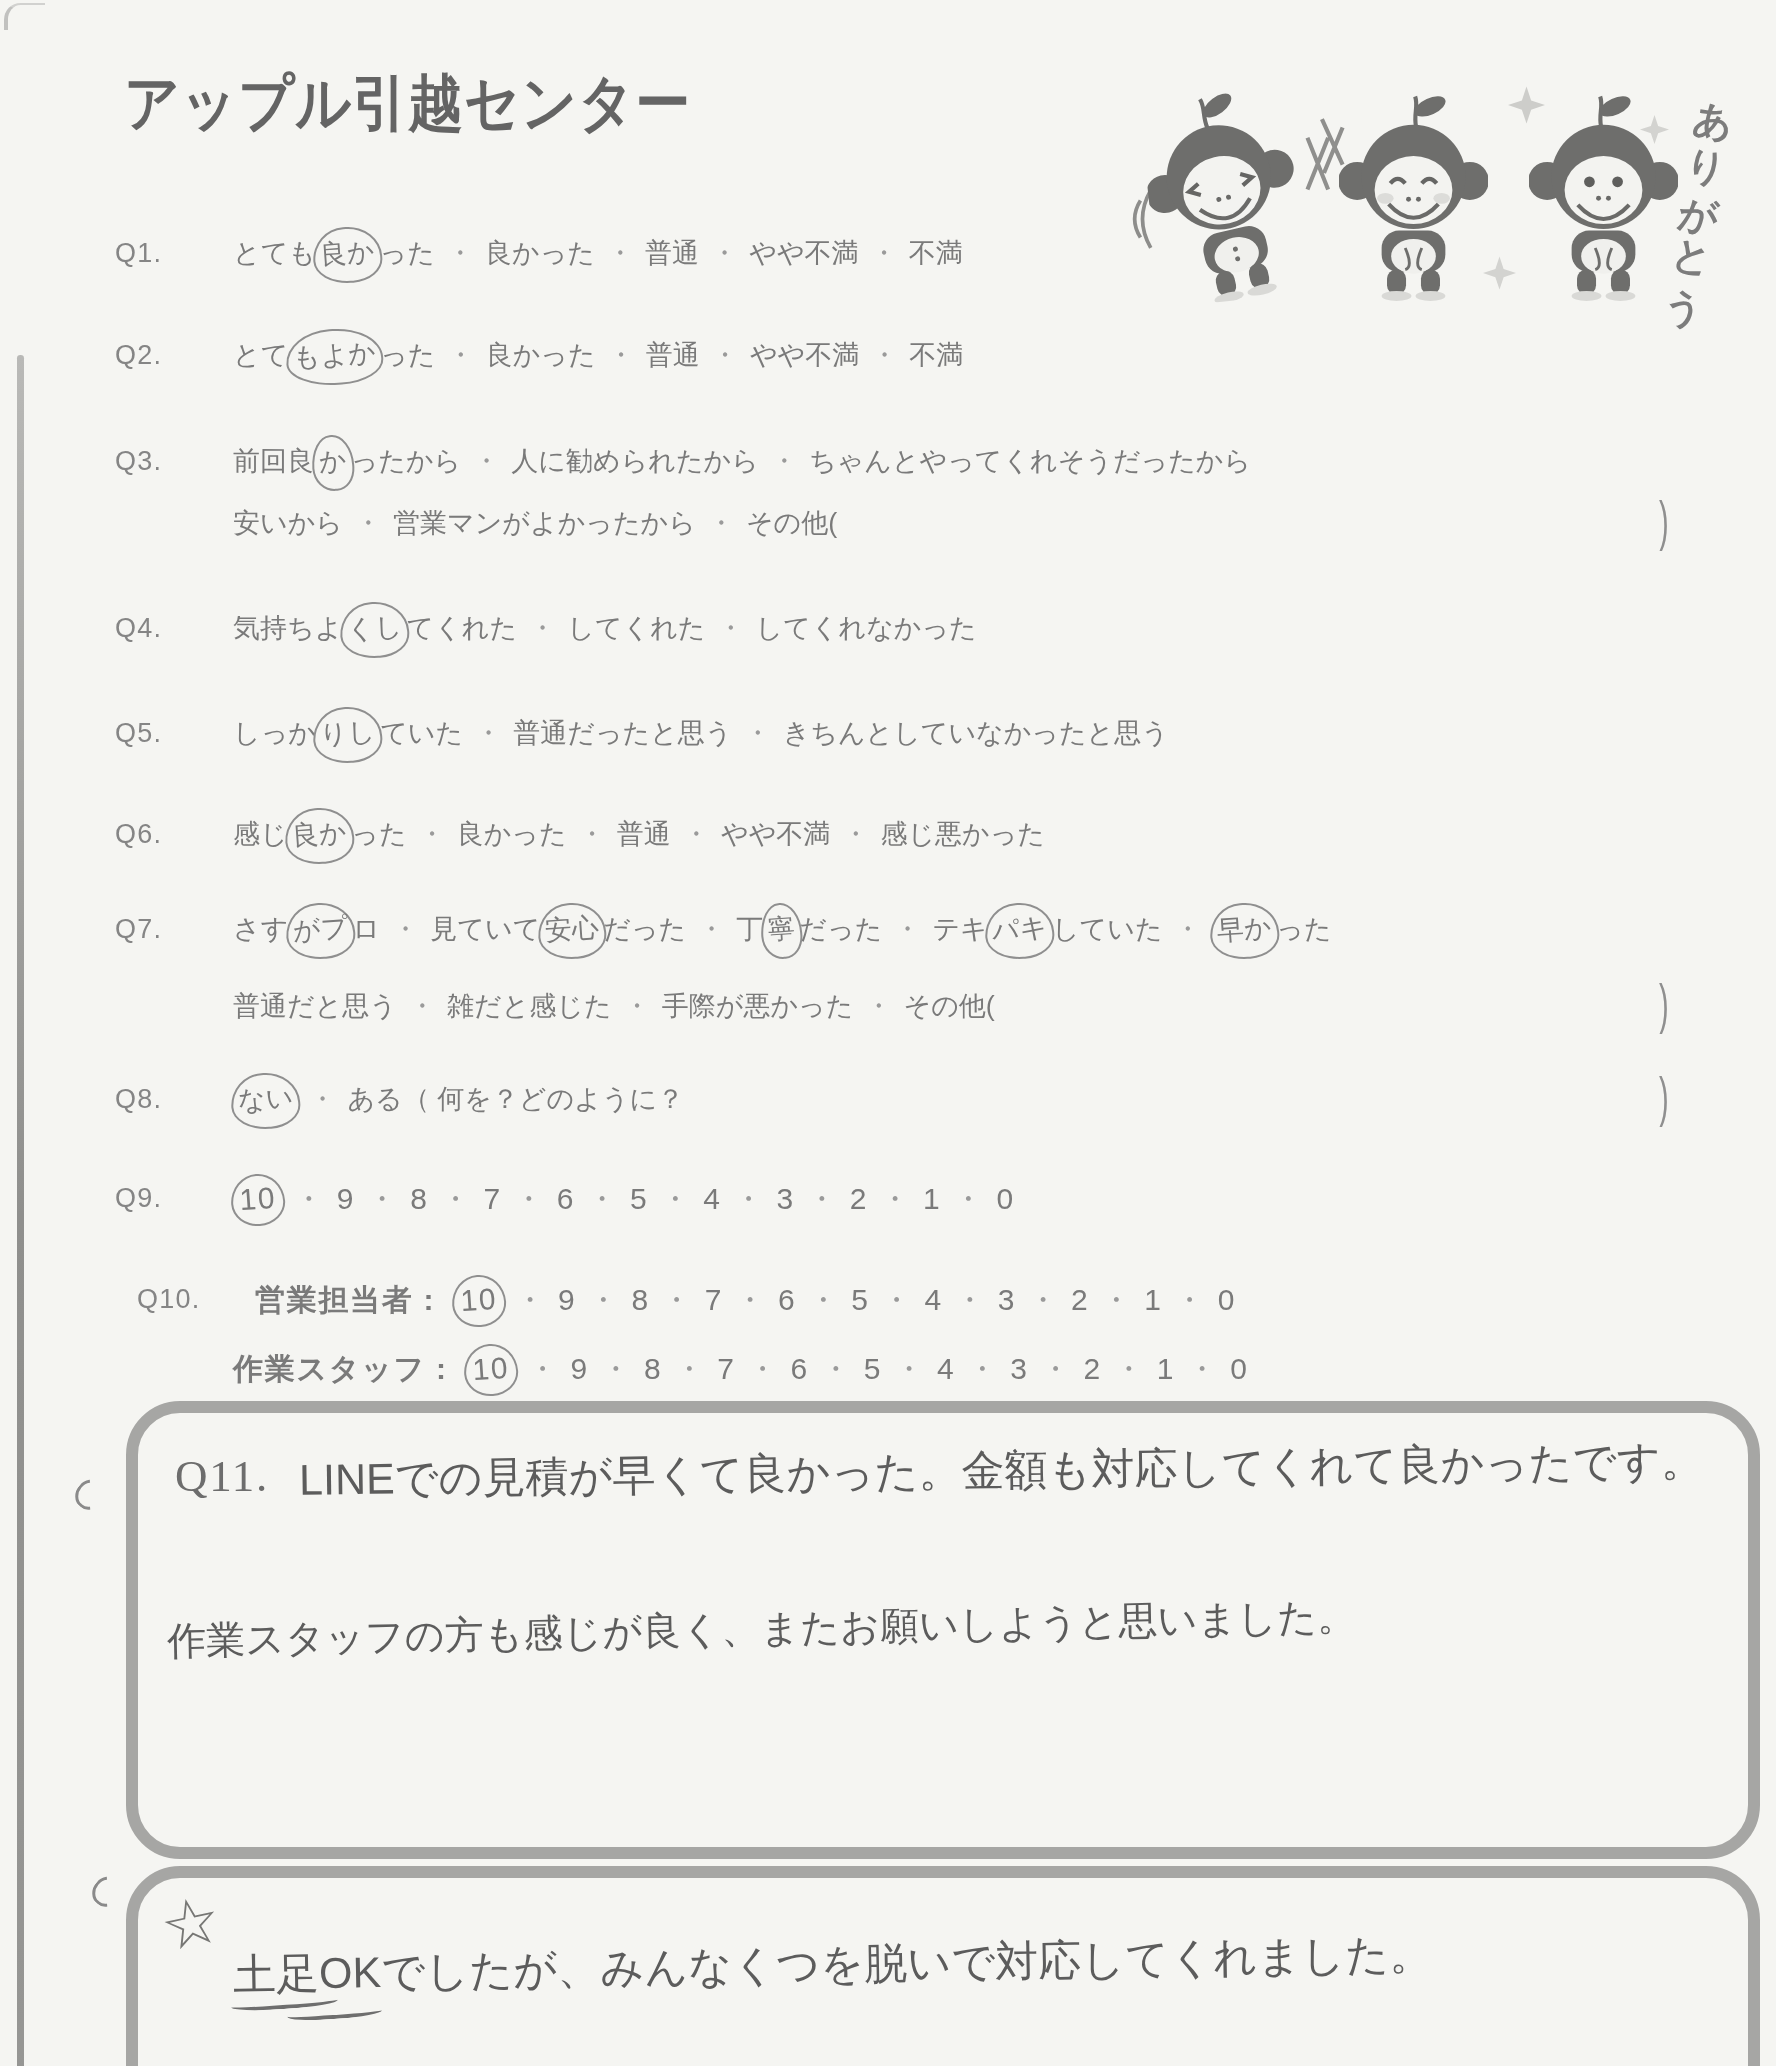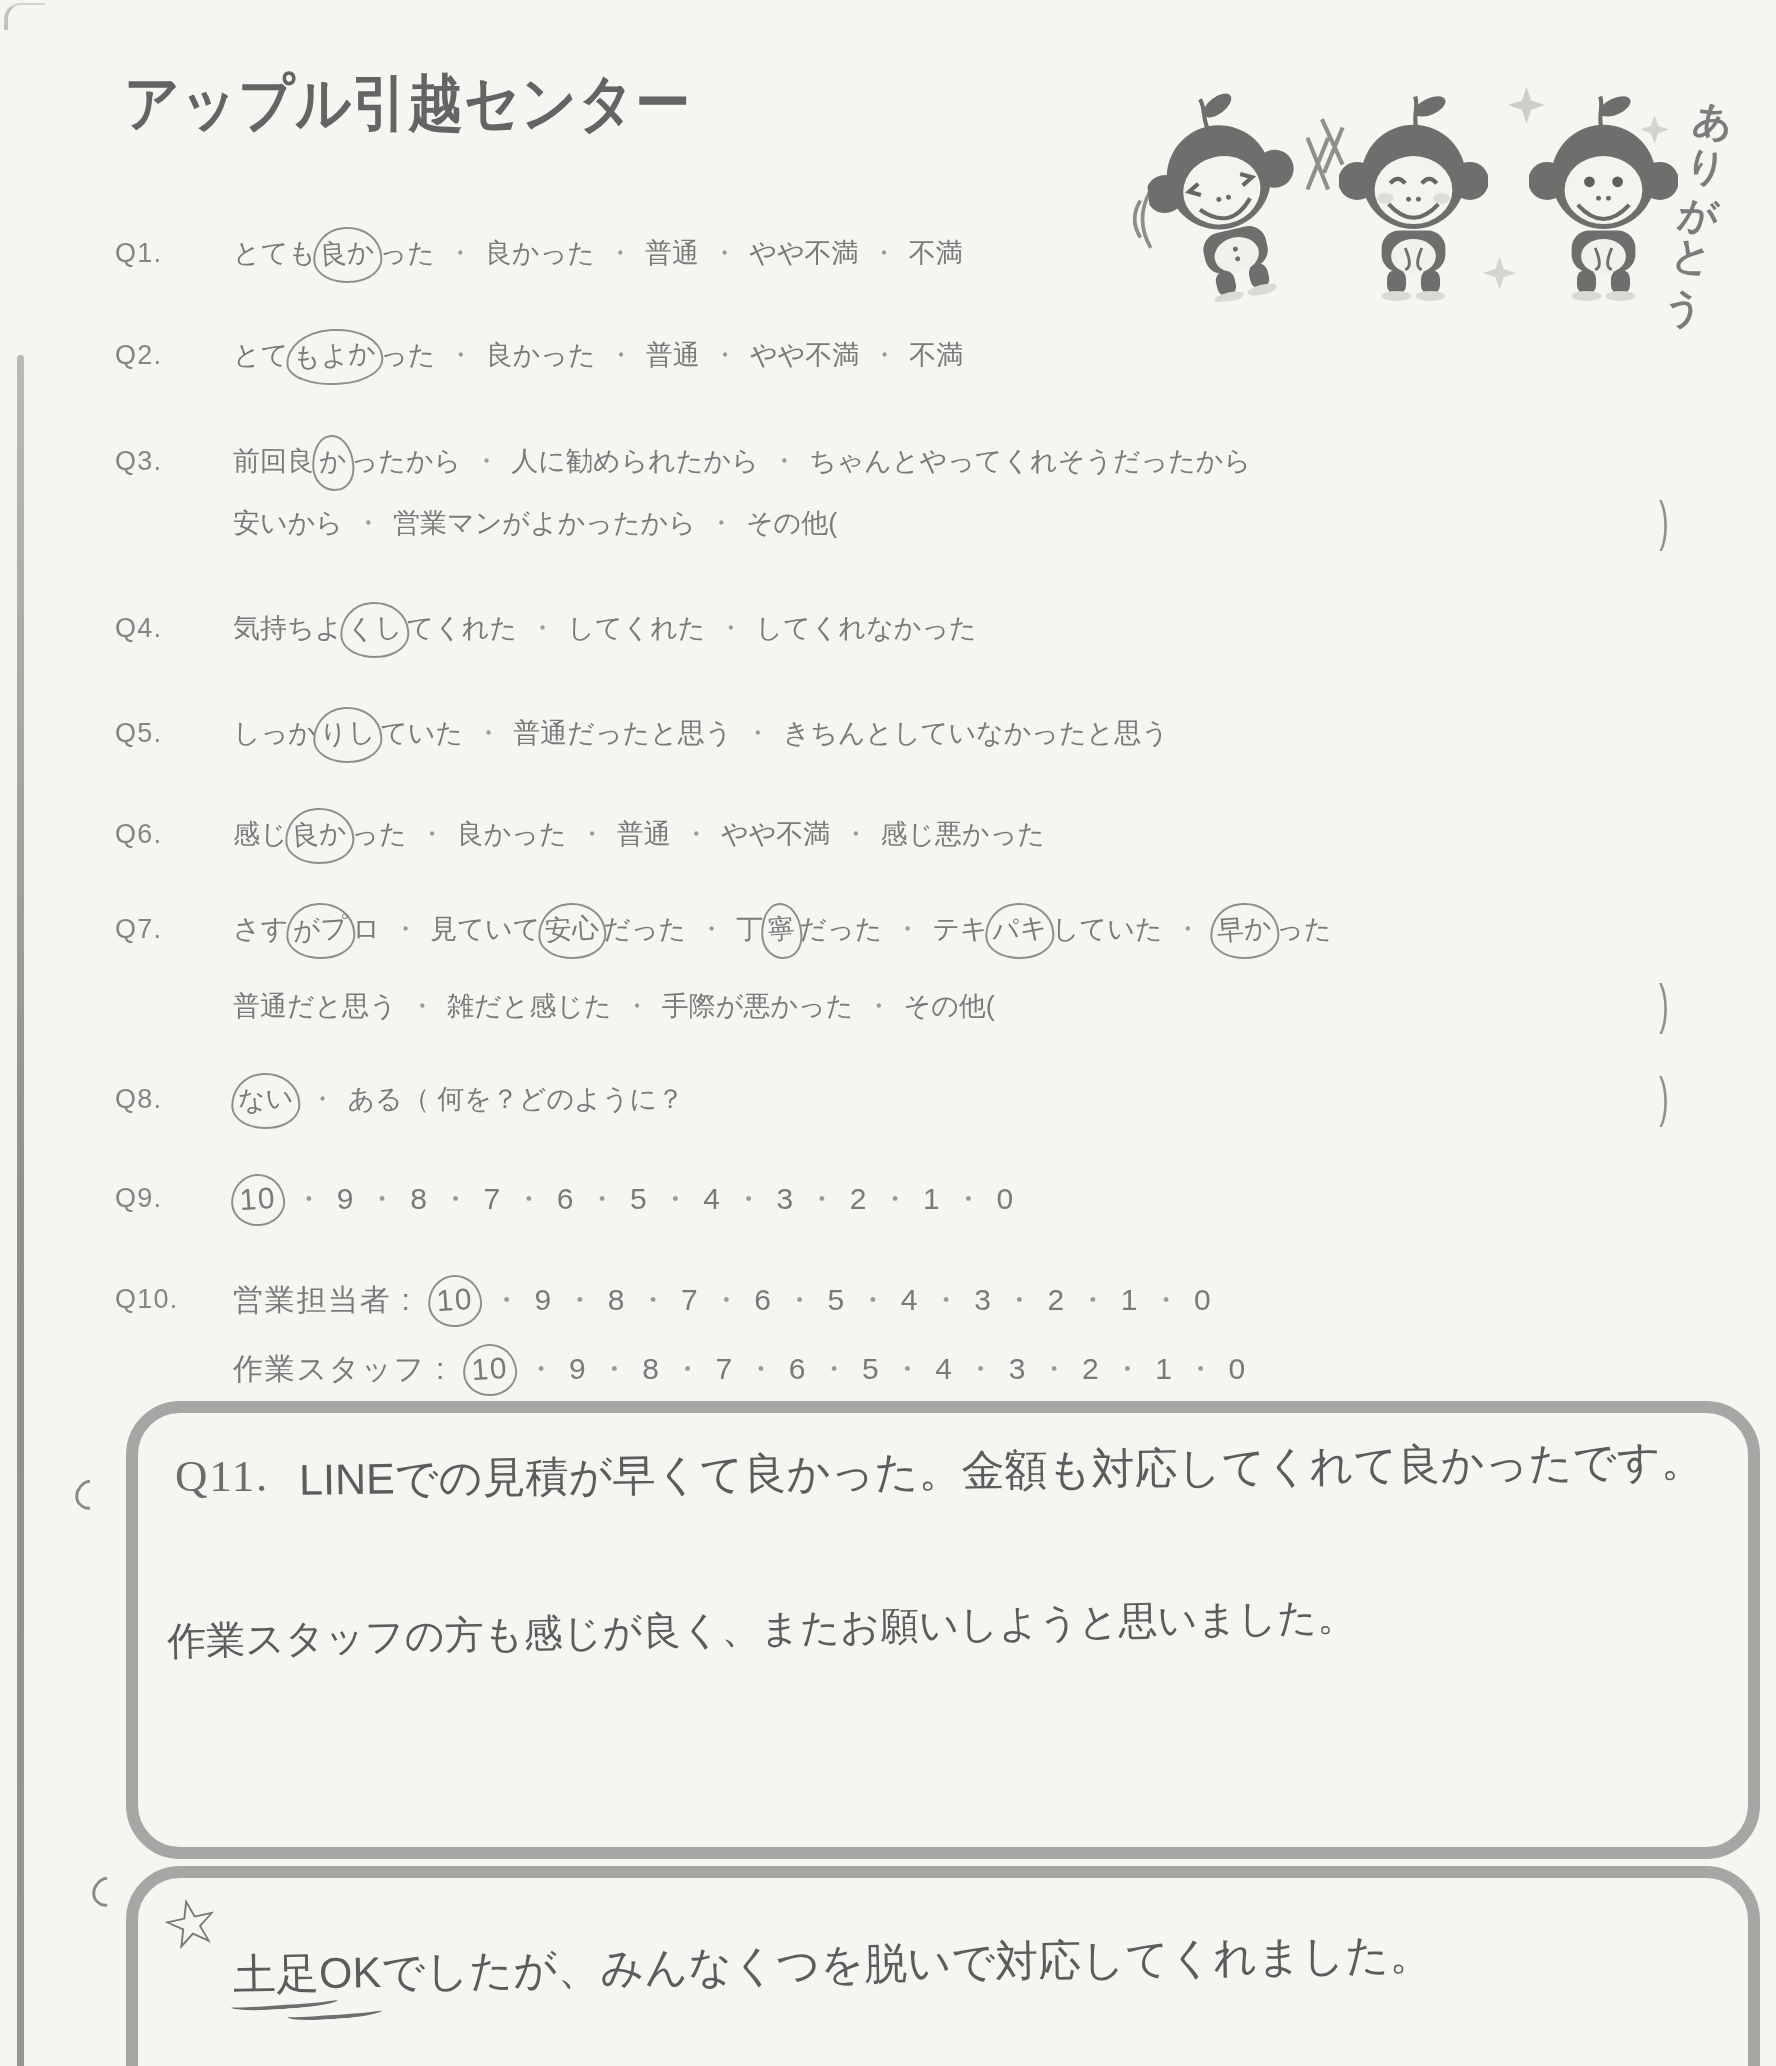--- a/index.html
+++ b/index.html
@@ -39,21 +39,21 @@
     font-size:30px; color:#8a8a8a; letter-spacing:0.4px; white-space:nowrap;
   }
   
   .q-row {
     position:absolute; left:0; width:1446px; height:45px;
     font-size:27px; color:#7a7a7a; white-space:nowrap; line-height:45px;text-align:center;
   }
   .q-id { position:absolute; left:115px; top:0; letter-spacing:1.2px; color:#858585; }
   .q-opts { position:absolute; left:233px; top:0; }
   .q-opts.num { font-size:30px; letter-spacing:1.7px; }
-  .q-prefix { margin-right:19px; }
+  .q-prefix { margin-right:19px;font-weight:bold; }
   .sep { margin:0 11.6px; color:#9a9a9a; }
   .circled {
     display:inline-block; line-height:1;
     border:2.9px solid #8f8f8f;
     border-radius:48% 52% 46% 54% / 60% 58% 42% 44%;
     padding:10.7px 5px 14px; margin:-14px -2.5px;
     transform:rotate(-4deg);
   }
   .q-opts.num .circled { padding:8.3px 6.6px 10px; border-radius:50% 50% 50% 50%/55% 55% 45% 45%; }
   .tail {
@@ -243,21 +243,21 @@
       </div>
       <div class="q-row" style="top: 1077px;">
         <span class="q-id">Q8.</span>
         <span class="q-opts"><span class="opt"><span class="circled">ない</span></span><span class="sep">・</span><span class="opt">ある（ 何を？どのように？</span></span>
         <span class="tail">)</span>
       </div>
       <div class="q-row" style="top: 1176px;">
         <span class="q-id">Q9.</span>
         <span class="q-opts num"><span class="opt"><span class="circled">10</span></span><span class="sep">・</span><span class="opt">9</span><span class="sep">・</span><span class="opt">8</span><span class="sep">・</span><span class="opt">7</span><span class="sep">・</span><span class="opt">6</span><span class="sep">・</span><span class="opt">5</span><span class="sep">・</span><span class="opt">4</span><span class="sep">・</span><span class="opt">3</span><span class="sep">・</span><span class="opt">2</span><span class="sep">・</span><span class="opt">1</span><span class="sep">・</span><span class="opt">0</span></span>
       </div>
-      <div class="q-row" style="top: 1277px;">
+      <div class="q-row" style="top: 1277px; margin-left: 22px;">
         <span class="q-id">Q10.</span>
         <span class="q-opts num"><span class="q-prefix">営業担当者 :</span><span class="opt"><span class="circled">10</span></span><span class="sep">・</span><span class="opt">9</span><span class="sep">・</span><span class="opt">8</span><span class="sep">・</span><span class="opt">7</span><span class="sep">・</span><span class="opt">6</span><span class="sep">・</span><span class="opt">5</span><span class="sep">・</span><span class="opt">4</span><span class="sep">・</span><span class="opt">3</span><span class="sep">・</span><span class="opt">2</span><span class="sep">・</span><span class="opt">1</span><span class="sep">・</span><span class="opt">0</span></span>
       </div>
       <div class="q-row" style="top: 1346px;">
         <span class="q-opts num"><span class="q-prefix">作業スタッフ :</span><span class="opt"><span class="circled">10</span></span><span class="sep">・</span><span class="opt">9</span><span class="sep">・</span><span class="opt">8</span><span class="sep">・</span><span class="opt">7</span><span class="sep">・</span><span class="opt">6</span><span class="sep">・</span><span class="opt">5</span><span class="sep">・</span><span class="opt">4</span><span class="sep">・</span><span class="opt">3</span><span class="sep">・</span><span class="opt">2</span><span class="sep">・</span><span class="opt">1</span><span class="sep">・</span><span class="opt">0</span></span>
       </div>
     </div>
 
   <div class="answer-box" id="q11-box">
     <span class="q11-id">Q11.</span>

